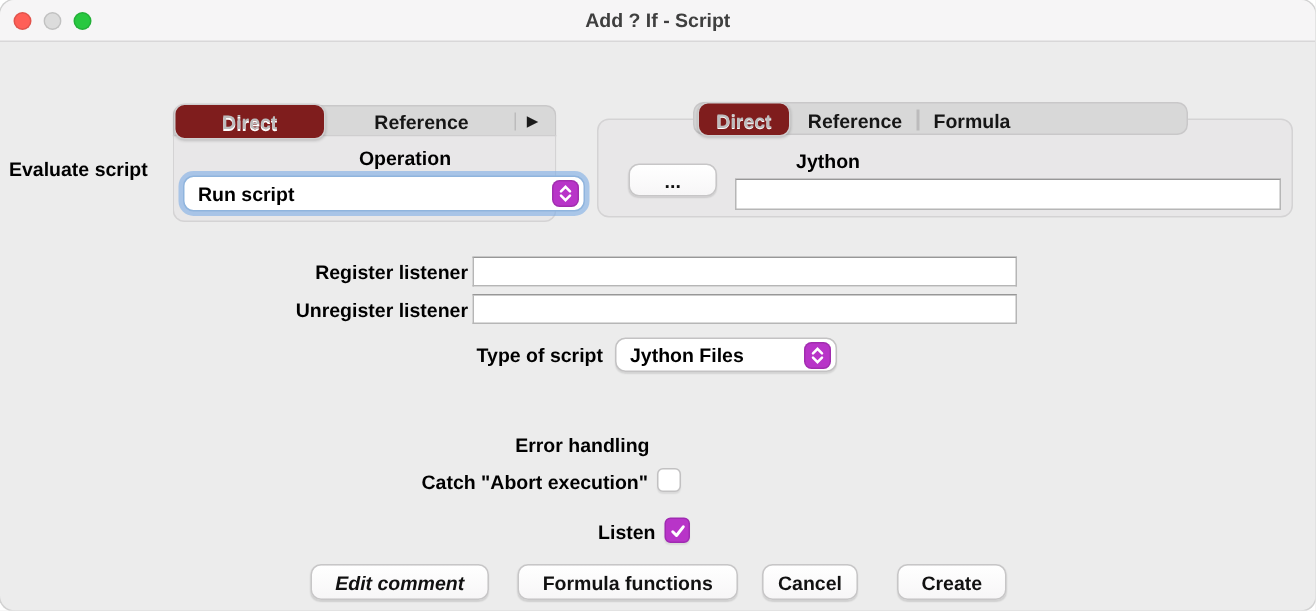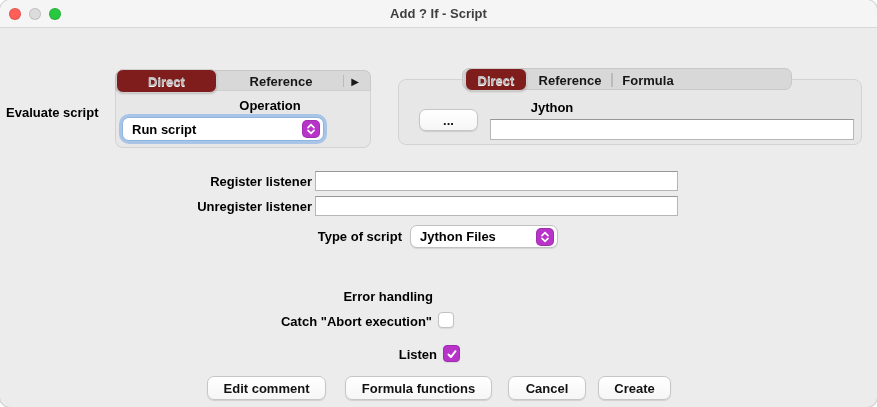--- a/index.html
+++ b/index.html
@@ -82,21 +82,21 @@
 
   <div class="tabstrip left-strip">
     <div class="tab-selected">Direct</div>
     <div class="tab-plain" style="left:101px; width:128px;">Reference</div>
     <div class="vsep" style="right:26px;"></div>
     <div class="tab-arrow">▶</div>
   </div>
 
   <div class="panel left-panel"></div>
   <div class="lbl" style="left:205px; top:98px; width:130px; text-align:center;">Operation</div>
-  <div class="combo focused" style="left:122px; top:117px; width:202px; height:24px;">
+  <div class="combo focused" style="left:122px; top:117px; width:268px; height:24px;">
     <span>Run script</span>
     <span class="stepper">
       <svg width="10" height="12" viewBox="0 0 10 12">
         <path d="M2 4.6 L5 1.6 L8 4.6" stroke="#fff" stroke-width="1.7" fill="none" stroke-linecap="round"></path>
         <path d="M2 7.4 L5 10.4 L8 7.4" stroke="#fff" stroke-width="1.7" fill="none" stroke-linecap="round"></path>
       </svg>
     </span>
   </div>
 
   <div class="panel right-panel"></div>
@@ -137,18 +137,18 @@
     
   </div>
 
   <div class="lbl r" style="left:300px; top:347px; width:137px;">Listen</div>
   <div class="checkbox checked" style="left:443px; top:345px; width:17px; height:17px;">
     <svg width="12" height="12" viewBox="0 0 12 12">
       <path d="M2.5 6.5 L5 9 L9.5 3.2" stroke="#fff" stroke-width="2" fill="none" stroke-linecap="round" stroke-linejoin="round"></path>
     </svg>
   </div>
 
-  <button class="btn" style="left:207px; top:376px; width:119px; height:24px;">Edit comment</button>
+  <button class="btn" style="left:207px; top:376px; width:119px; height:24px;font-style:italic;">Edit comment</button>
   <button class="btn" style="left:345px; top:376px; width:147px; height:24px;">Formula functions</button>
-  <button class="btn" style="left:508px; top:376px; width:78px; height:24px;">Cancel</button>
+  <button class="btn" style="left:508px; top:376px; width:64px; height:24px;">Cancel</button>
   <button class="btn" style="left:598px; top:376px; width:73px; height:24px;">Create</button>
 
 </div>
 
 </body></html>

